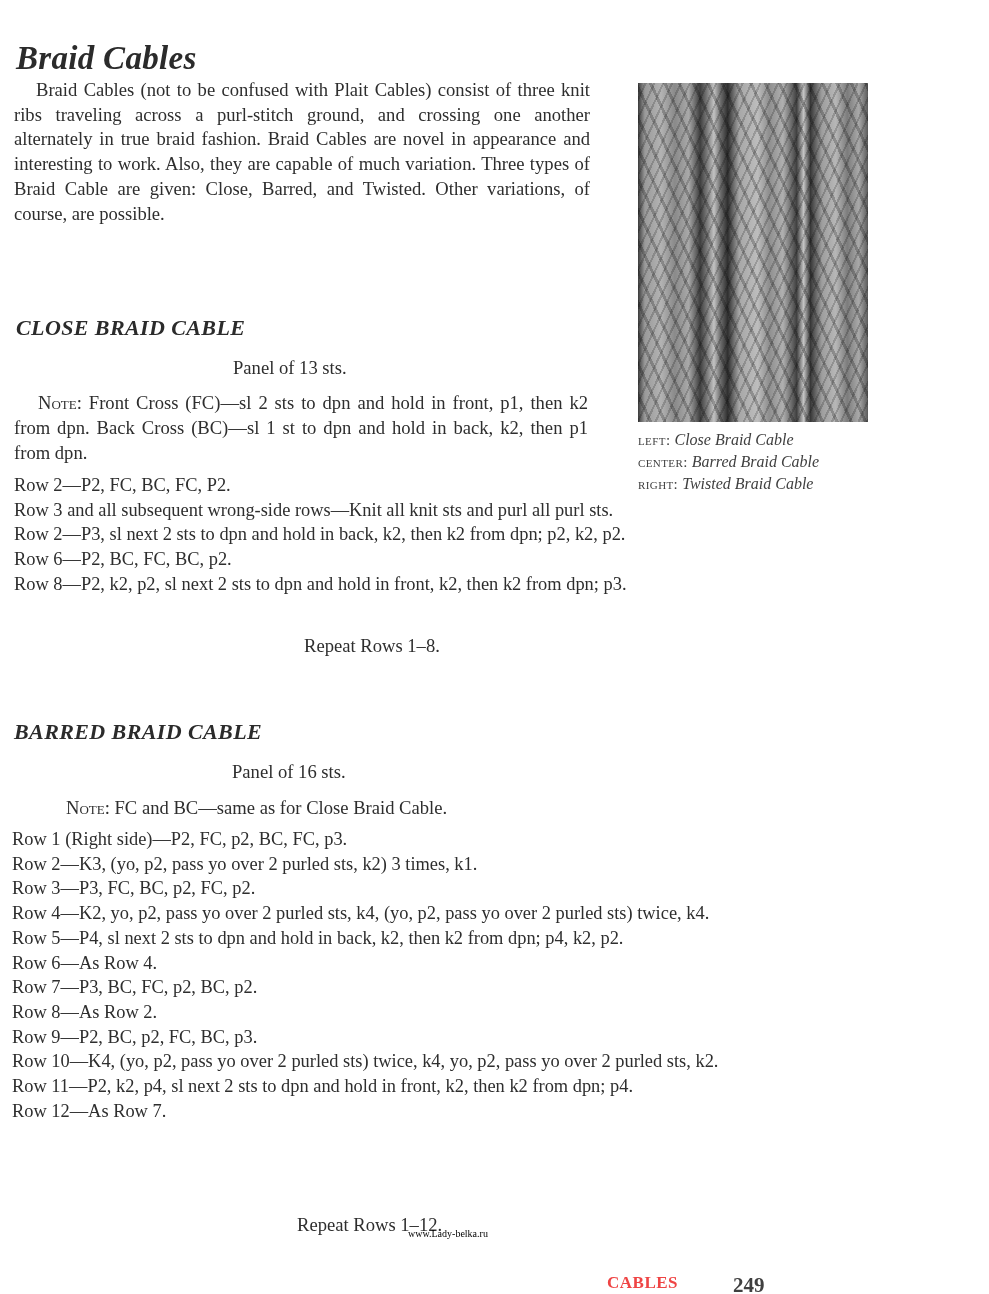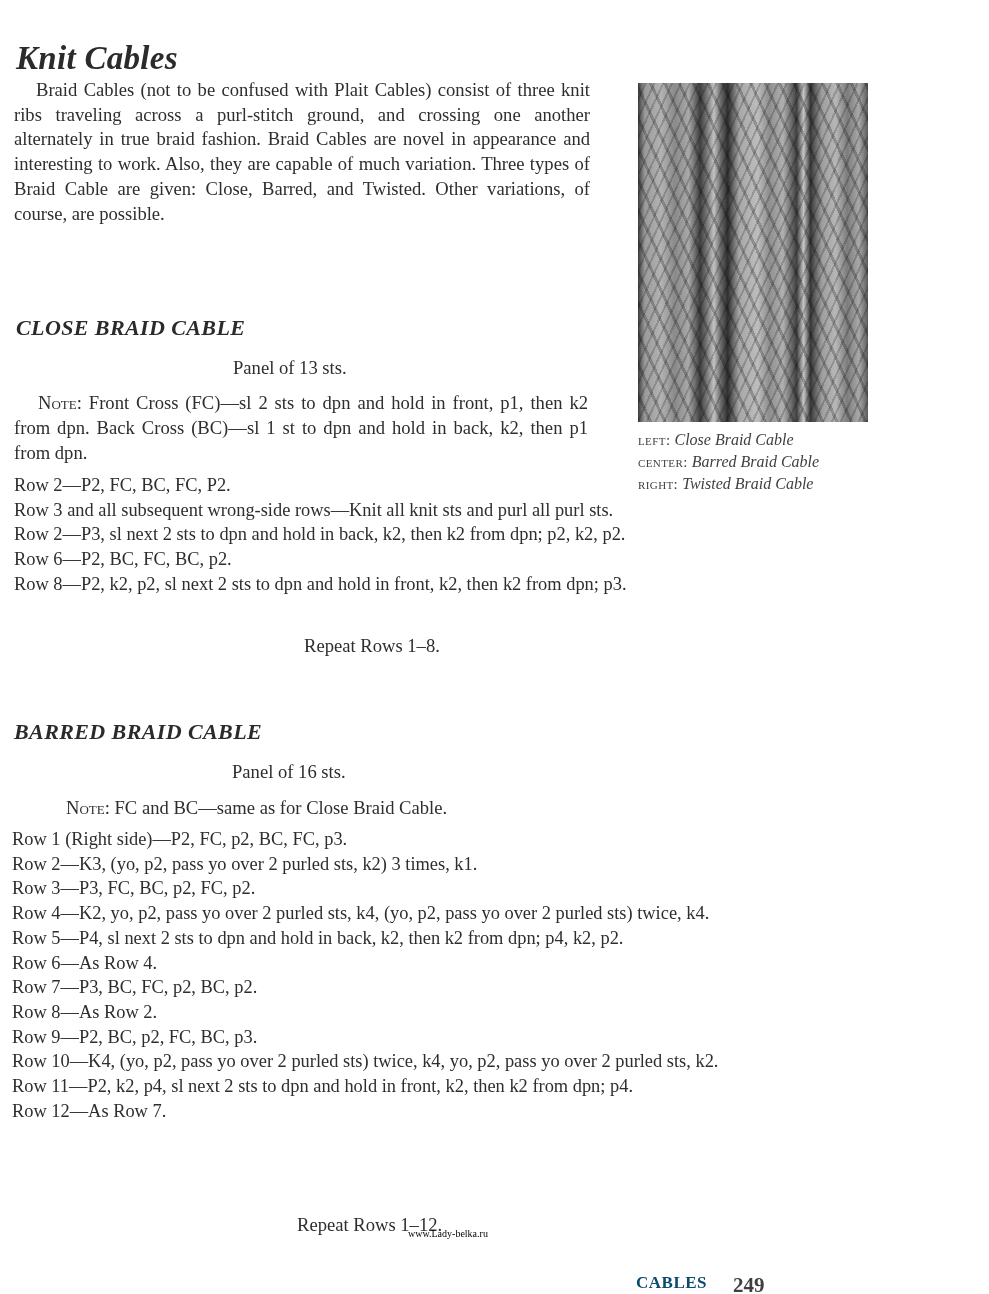--- a/index.html
+++ b/index.html
@@ -57,32 +57,31 @@
   }
   .caption .cap-label { font-variant: small-caps; font-size: 15px; letter-spacing: 0.4px; }
   .caption .cap-title { font-style: italic; }
 
   .watermark {
     left: 408px; top: 1228px;
     font-family: Liberation Serif, serif;
     font-size: 10px; color: #000000;
   }
   .footer-section {
-    left: 607px; top: 1273px; font-size: 17px; font-weight: bold; color: #0c4a6e;
+    left: 607px; top: 1273px; font-size: 17px; font-weight: bold; color: #ef4444;
     letter-spacing: 0.5px;
-    margin-left: 29px;
   }
   .footer-page {
     left: 733px; top: 1273px; font-size: 21px; font-weight: bold; color: #404040;
   }
 </style>
 </head>
 <body>
 
-<h1 class="abs title">Knit Cables</h1>
+<h1 class="abs title">Braid Cables</h1>
 
 <p class="abs intro" style="margin:0">Braid Cables (not to be confused with Plait Cables) consist of three knit ribs traveling across a purl-stitch ground, and crossing one another alternately in true braid fashion. Braid Cables are novel in appearance and interesting to work. Also, they are capable of much variation. Three types of Braid Cable are given: Close, Barred, and Twisted. Other variations, of course, are possible.</p>
 
 <div class="abs photo" title="knitted swatch showing three braid cables"></div>
 
 <div class="abs caption">
   <div>
     <span class="cap-label">left:</span>
     <span class="cap-title">Close Braid Cable</span>
   </div>

